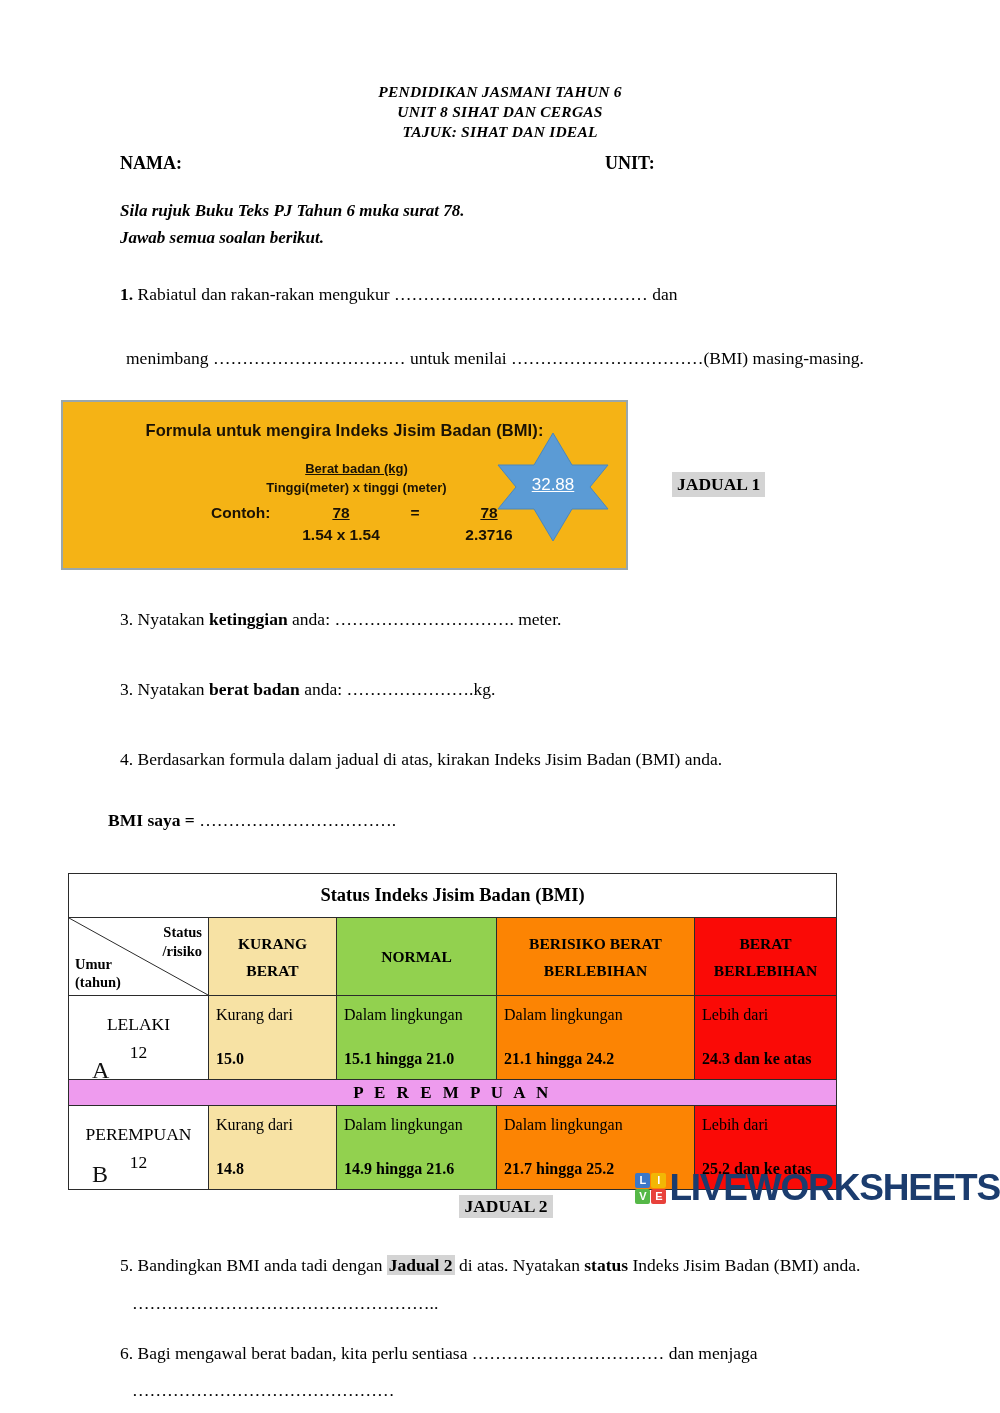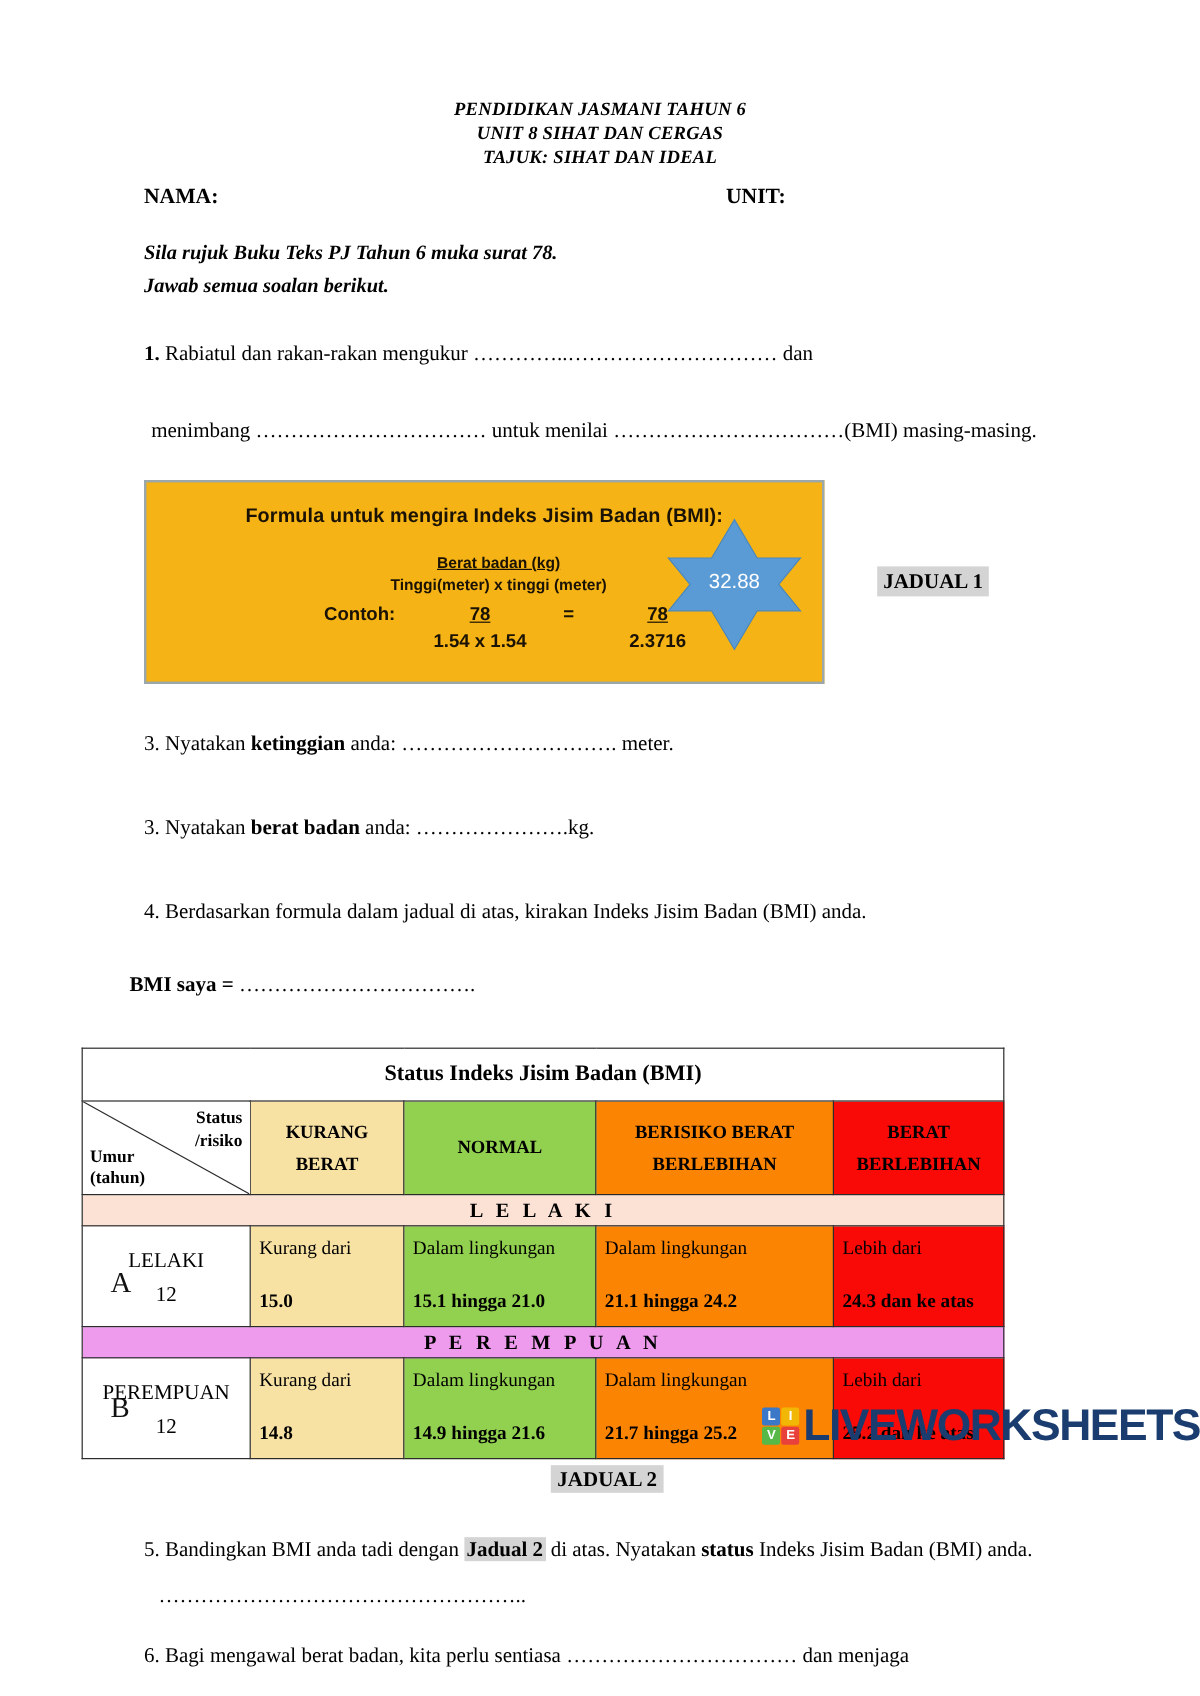--- a/index.html
+++ b/index.html
@@ -57,21 +57,21 @@
 
   .q2 { margin-top: 36px; }
   .q3 { margin-top: 44px; }
   .q4 { margin-top: 44px; }
   .bmi-saya { margin-top: 38px; padding-left: 108px; font-weight: bold; font-size: 17.5px; }
   .bmi-saya .dots { font-weight: normal; }
 
   
   .formula-wrap {
     margin-top: 28px;
-    padding-left: 120px;
+    padding-left: 61px;
     display: flex;
     align-items: flex-start;
     border-radius: 32px;
   }
   .formula-box {
     width: 567px;
     height: 170px;
     background: #F5B315;
     border: 2px solid #9aa7ab;
     position: relative;
@@ -117,20 +117,21 @@
   .star svg { display: block; }
   .star-val {
     position: absolute;
     left: 0; right: 0;
     top: 46px;
     text-align: center;
     color: #ffffff;
     font-size: 17px;
     font-weight: normal;
     font-family: "Liberation Sans", sans-serif;
+    text-decoration: underline;
   }
 
   .jadual1 {
     margin-left: 44px;
     background: #d4d4d4;
     font-family: "Liberation Serif", serif;
     font-weight: bold;
     font-size: 17.5px;
     padding: 2px 5px;
     align-self: center;
@@ -393,23 +394,20 @@
         <td class="hdr hdr-berisiko">
           <span>BERISIKO BERAT</span><br>
           <span>BERLEBIHAN</span>
         </td>
         <td class="hdr hdr-berat">
           <span>BERAT</span><br>
           <span>BERLEBIHAN</span>
         </td>
       </tr>
 
-      <tr>
-        <td class="band band-lelaki" colspan="5">L E L A K I</td>
-      </tr>
 
       <tr>
         <td class="grp">
           <span>LELAKI</span><br>
           <span>12</span>
         </td>
         <td class="cell c-kurang">
           <span class="lead">Kurang dari</span>
           <span class="val">15.0</span>
         </td>

